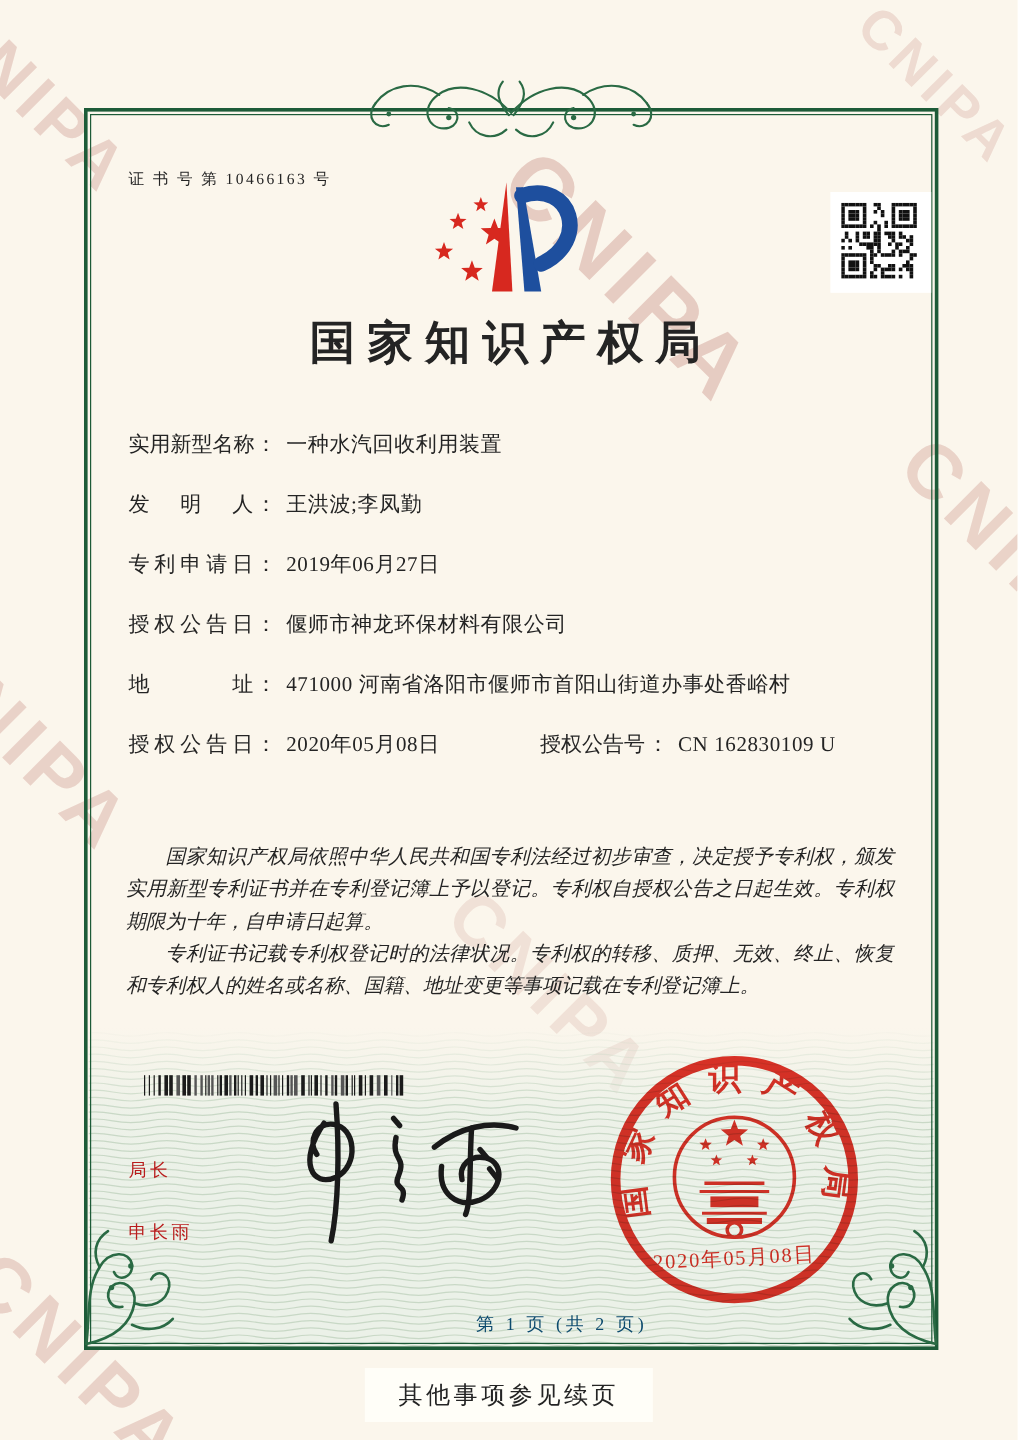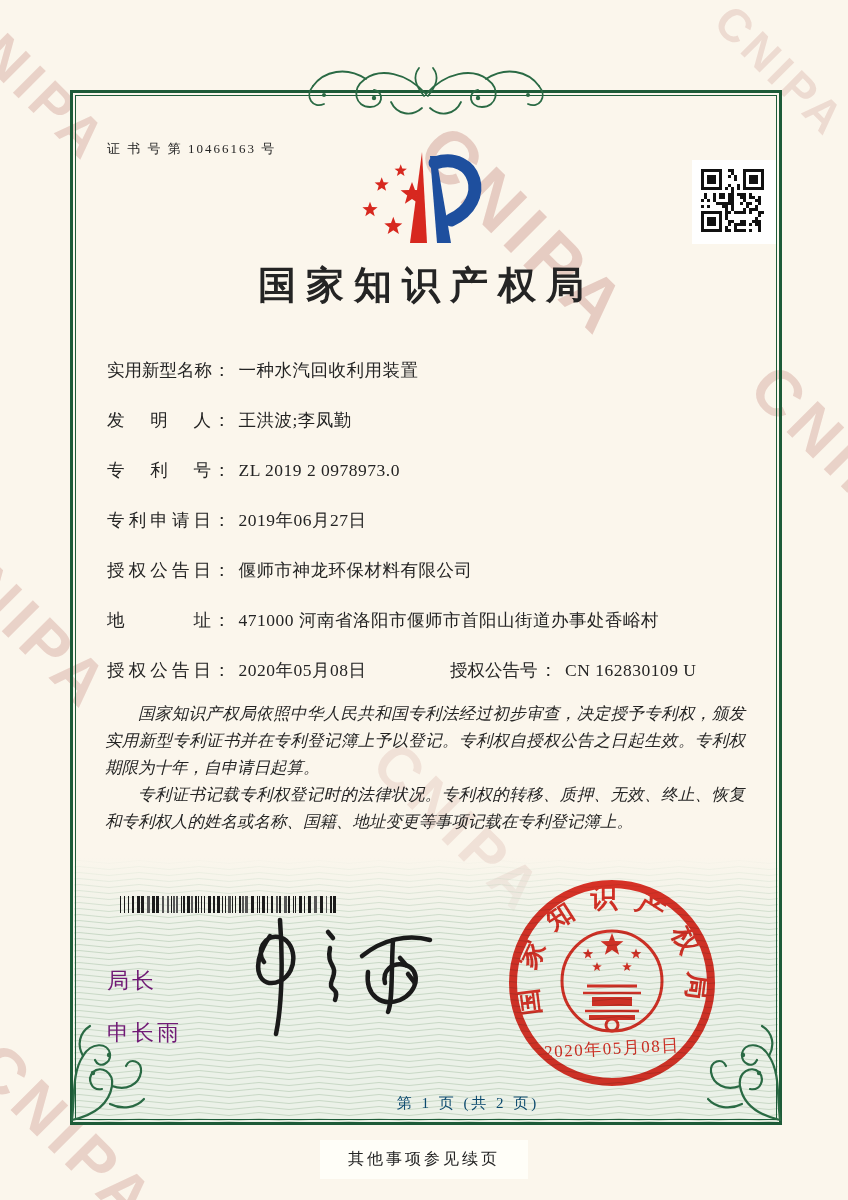--- a/index.html
+++ b/index.html
@@ -30,27 +30,27 @@
   .flabel{display:inline-block;width:104px;text-align:justify;text-align-last:justify;}
   .fcolon{margin:0 8px 0 2px;}
   .fvalue{letter-spacing:.5px;}
   .fgroup2{position:absolute;left:343px;top:0;}
   .paras{position:absolute;left:105px;top:700px;width:640px;font-size:16.5px;line-height:27px;
         text-align:justify;z-index:4;}
   .paras p{margin:0;text-indent:2em;font-style:italic;}
   .barcode{position:absolute;left:120px;top:896px;width:218px;height:17px;display:flex;z-index:4;}
   .barcode div{height:100%;}
   .signer{position:absolute;left:107px;z-index:5;font-family:"Liberation Sans","DejaVu Sans",sans-serif;
-        font-size:22px;letter-spacing:3px;color:#701a75;}
+        font-size:15px;letter-spacing:3px;color:#b91c1c;}
   .signature{position:absolute;left:232px;top:910px;z-index:5;}
   .seal{position:absolute;left:502px;top:873px;z-index:5;opacity:.93;mix-blend-mode:multiply;}
   .page-info{position:absolute;left:70px;top:1094px;width:796px;text-align:center;font-size:15px;
         letter-spacing:3px;z-index:4;color:#0c4a6e;}
   .note{position:absolute;left:50%;transform:translateX(-50%);top:1140px;background:#fffef8;
-        padding:9px 28px;font-size:16px;letter-spacing:3px;z-index:4;}
+        padding:9px 28px;font-size:20px;letter-spacing:3px;z-index:4;}
 </style>
 </head>
 <body>
 
 <div class="page">
 
   <div id="watermarks">
       <div class="watermark" style="left: -18px; top: -12px; font-size: 56px; opacity: 0.34;">CNIPA</div>
       <div class="watermark" style="left: 462px; top: 108px; font-size: 74px; opacity: 0.4;">CNIPA</div>
       <div class="watermark" style="left: 788px; top: 350px; font-size: 64px; opacity: 0.34;">CNIPA</div>
@@ -371,21 +371,20 @@
         <rect x="57" y="60" width="3" height="3" fill="#111"></rect>
         <rect x="60" y="42" width="3" height="3" fill="#111"></rect>
       </svg>
   </div>
 
   <div class="title">国家知识产权局</div>
 
   <div class="fields" id="fields">
       <div class="field-row"><span class="flabel">实用新型名称</span><span class="fcolon">：</span><span class="fvalue">一种水汽回收利用装置</span></div>
       <div class="field-row"><span class="flabel">发明人</span><span class="fcolon">：</span><span class="fvalue">王洪波;李凤勤</span></div>
-      <div class="field-row"><span class="flabel">专利号</span><span class="fcolon">：</span><span class="fvalue">ZL 2019 2 0978973.0</span></div>
       <div class="field-row"><span class="flabel">专利申请日</span><span class="fcolon">：</span><span class="fvalue">2019年06月27日</span></div>
       <div class="field-row"><span class="flabel">授权公告日</span><span class="fcolon">：</span><span class="fvalue">偃师市神龙环保材料有限公司</span></div>
       <div class="field-row"><span class="flabel">地址</span><span class="fcolon">：</span><span class="fvalue">471000 河南省洛阳市偃师市首阳山街道办事处香峪村</span></div>
       <div class="field-row"><span class="flabel">授权公告日</span><span class="fcolon">：</span><span class="fvalue">2020年05月08日</span><span class="fgroup2"><span class="">授权公告号</span><span class="fcolon">：</span><span class="fvalue">CN 162830109 U</span></span></div>
     </div>
 
   <div class="paras">
     <p>国家知识产权局依照中华人民共和国专利法经过初步审查，决定授予专利权，颁发实用新型专利证书并在专利登记簿上予以登记。专利权自授权公告之日起生效。专利权期限为十年，自申请日起算。</p>
     <p>专利证书记载专利权登记时的法律状况。专利权的转移、质押、无效、终止、恢复和专利权人的姓名或名称、国籍、地址变更等事项记载在专利登记簿上。</p>
   </div>

